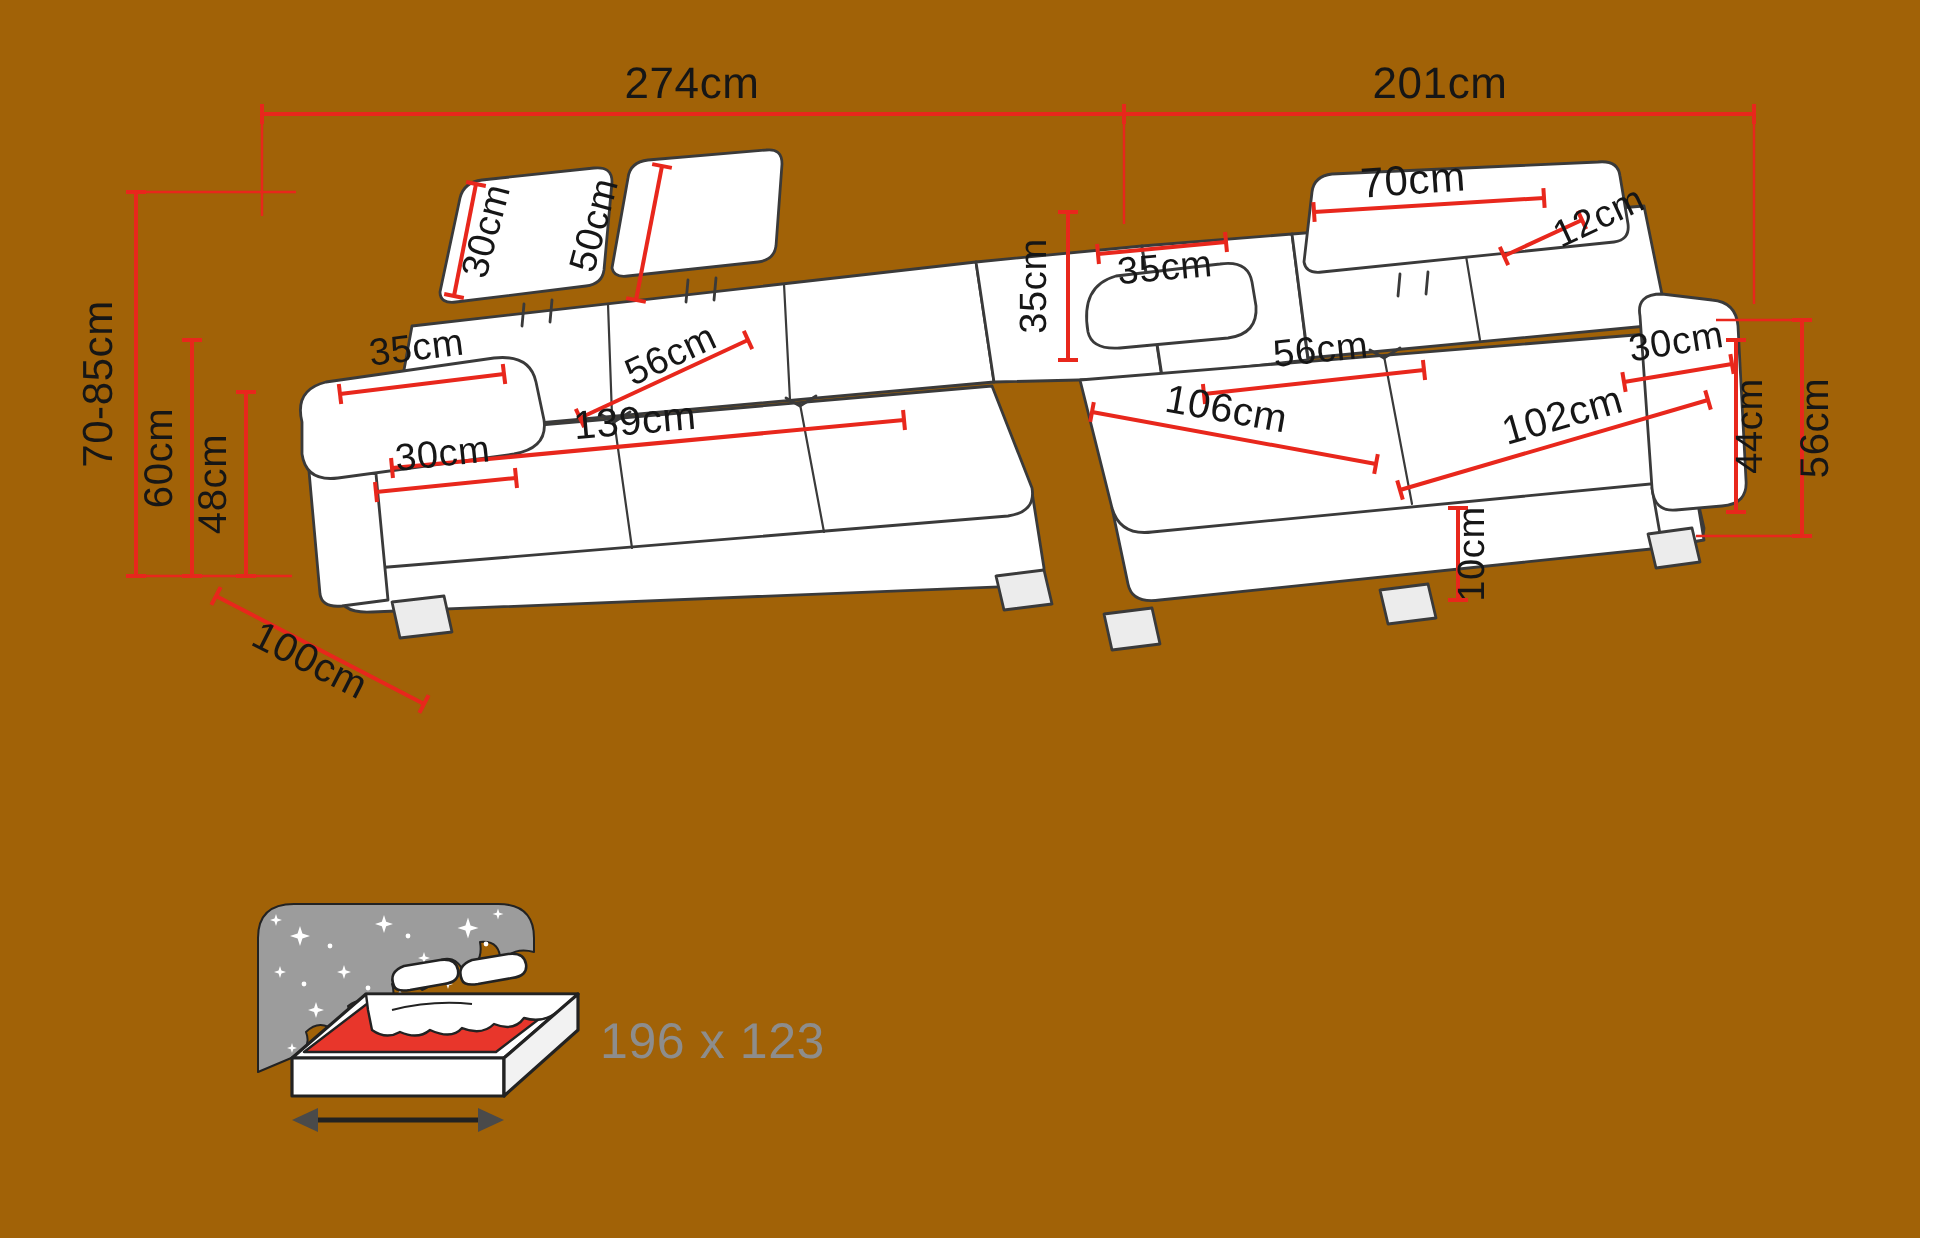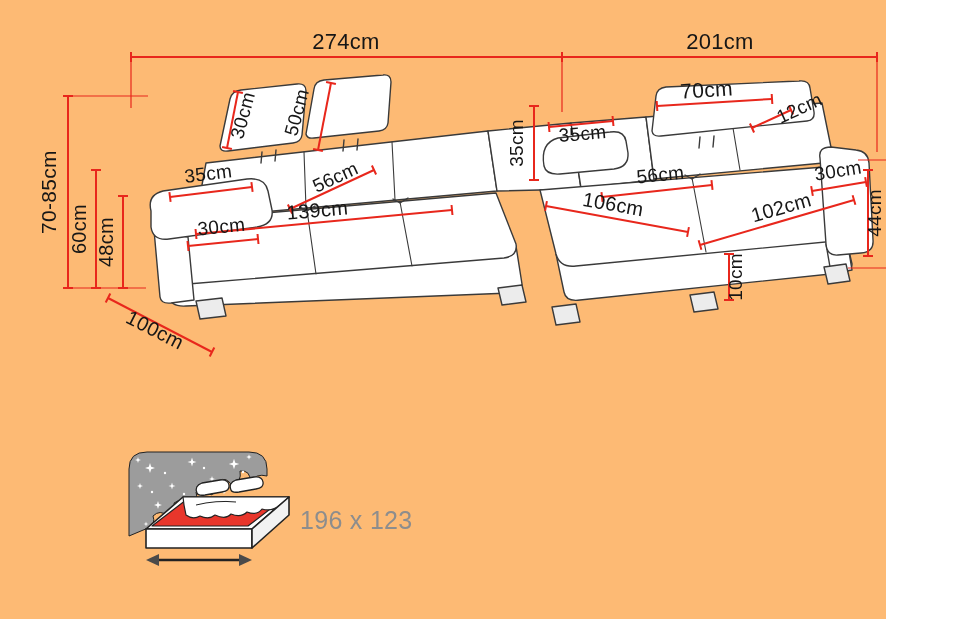--- a/index.html
+++ b/index.html
@@ -1,19 +1,19 @@
 <!DOCTYPE html>
 <html><head>
 <meta charset="utf-8">
 <style>
   html,body{margin:0;padding:0;background:#ffffff;}
   .canvas{
     position:relative;
-    width:886px;height:619px;
-    background:#fdba74;
+    width:960px;height:619px;
+    background:#a16207;
     font-family:"Liberation Sans",sans-serif;
     overflow:hidden;
   }
   svg text{
     font-family:"Liberation Sans",sans-serif;
     fill:#161616;
     stroke:none;
     letter-spacing:.3px;
   }
   .dim line{stroke:#e8271c;stroke-width:2;}

